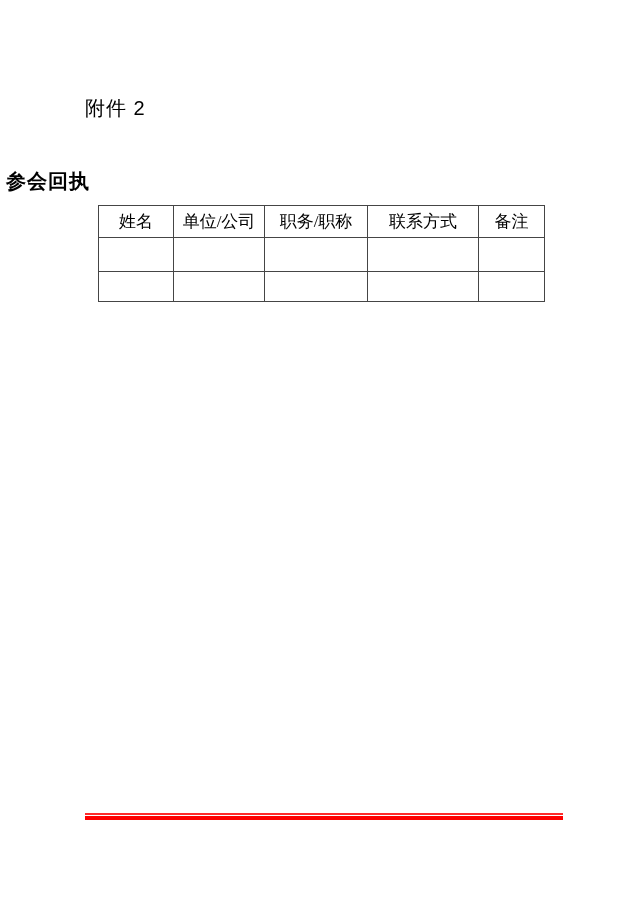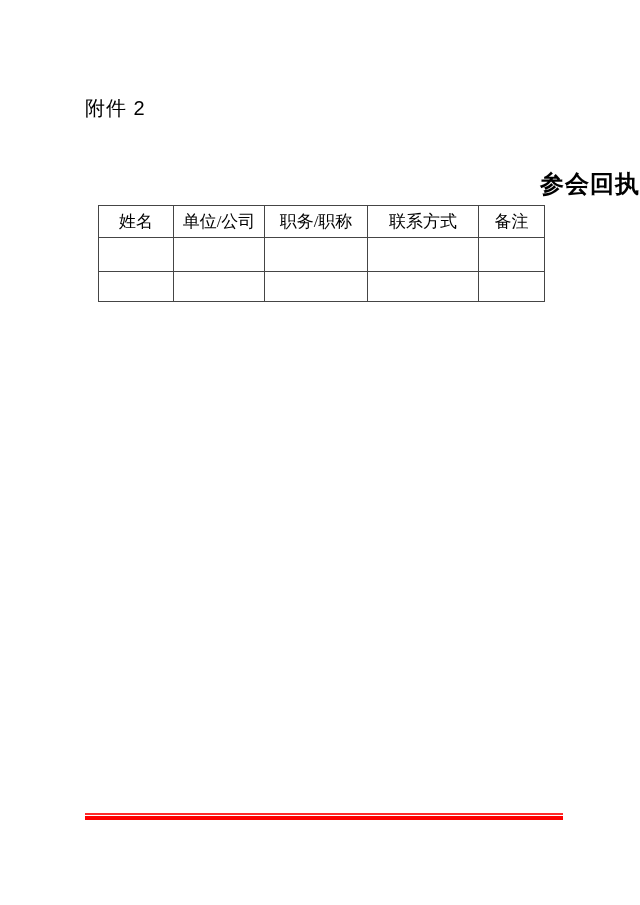--- a/index.html
+++ b/index.html
@@ -21,25 +21,26 @@
     font-weight: 500;
     font-family: "Liberation Sans", sans-serif;
     letter-spacing: 1px;
     white-space: nowrap;
   }
   .doc-title {
     position: absolute;
     left: 0;
     right: 0;
     top: 168px;
-    text-align: right;
-    font-size: 24px;
+    text-align: left;
+    font-size: 20px;
     font-weight: 700;
     font-family: "Liberation Sans", sans-serif;
     letter-spacing: 1px;
+    padding-left: 6px;
   }
   table.reply-table {
     position: absolute;
     left: 98px;
     top: 205px;
     width: 446px;
     border-collapse: collapse;
     table-layout: fixed;
     padding-left: 36px;
   }

